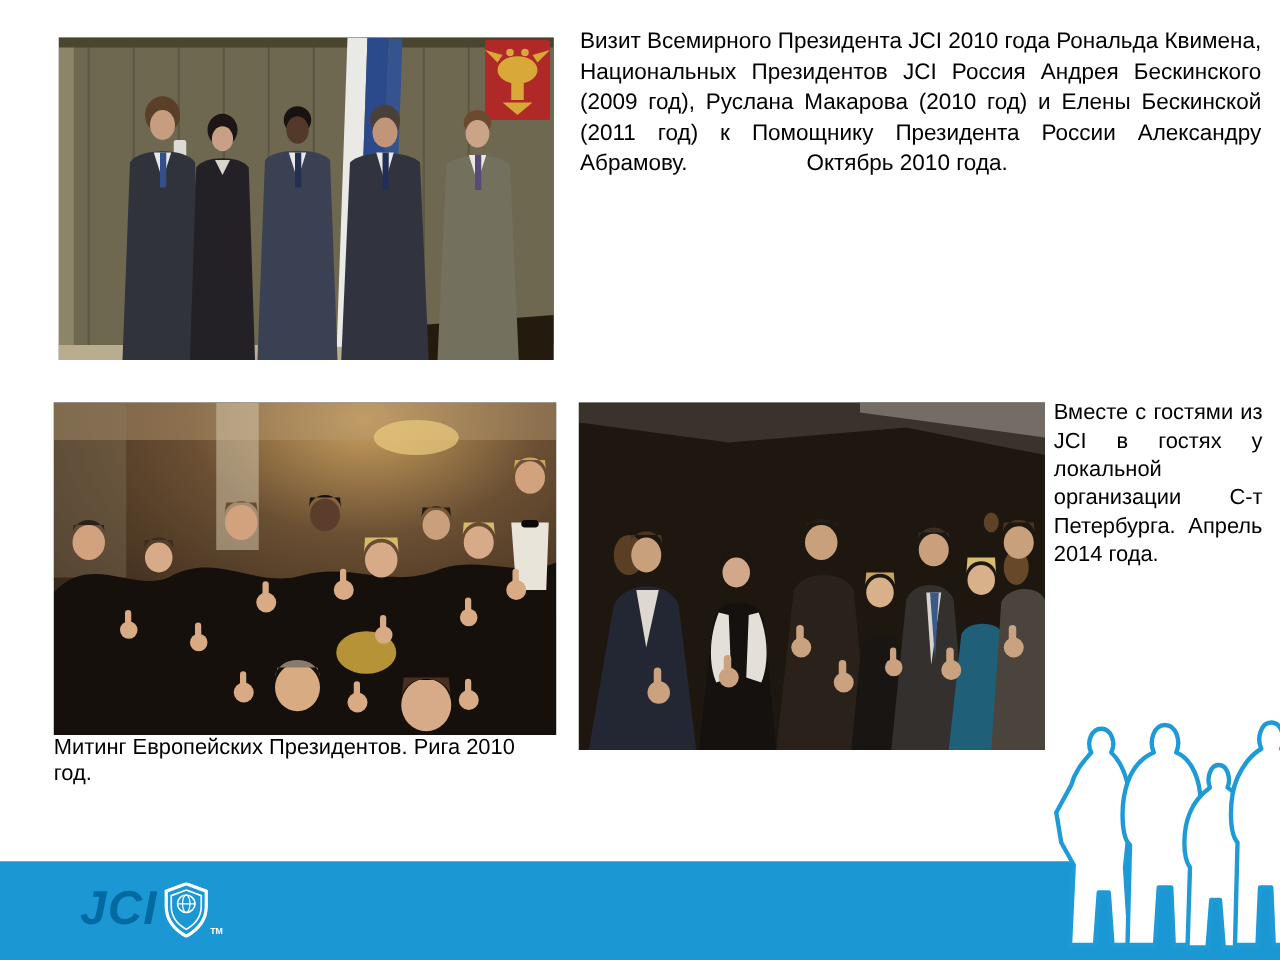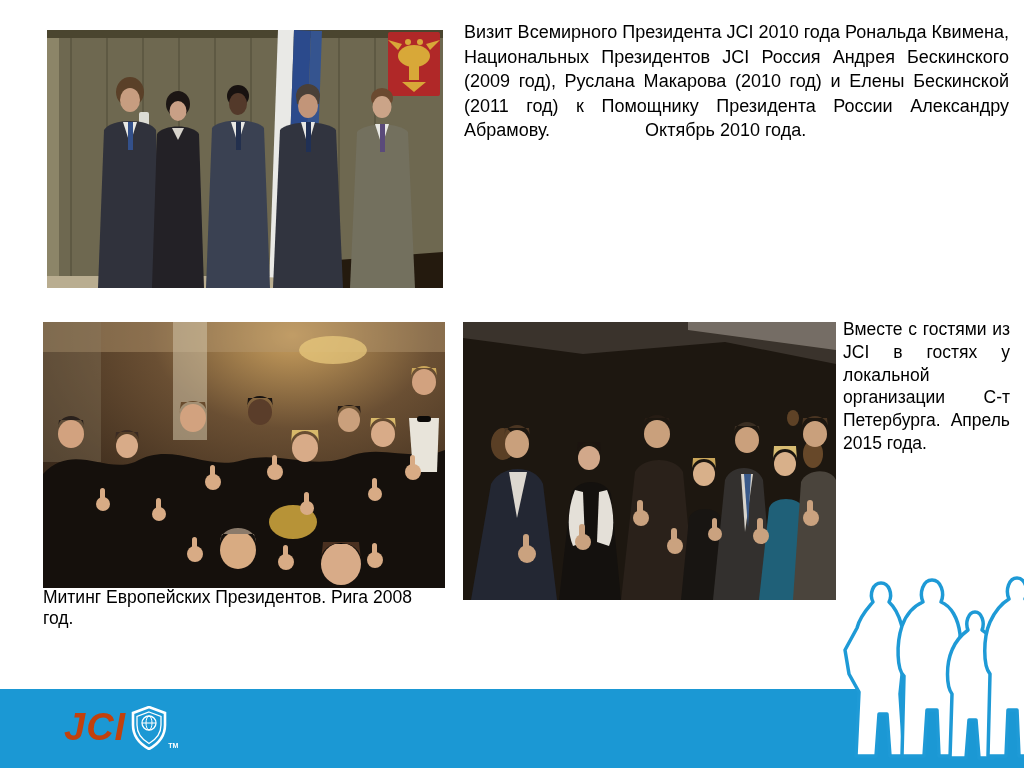--- a/index.html
+++ b/index.html
@@ -28,21 +28,21 @@
   }
 
   #footer-bar{
     left:0;top:689px;width:1024px;height:79px;z-index:1;
   }
 
   #jci-logo{
     left:64px;top:704px;z-index:3;display:flex;align-items:flex-start;
   }
   .jci-text{
-    color:#c2410c;font-size:38px;line-height:46px;font-weight:800;
+    color:#0369a1;font-size:38px;line-height:46px;font-weight:800;
     font-style:italic;letter-spacing:1px;text-align:right;
   }
   .jci-shield{margin-left:5px;margin-top:2px;}
   .tm{color:#fff;font-size:7px;line-height:7px;margin-top:38px;margin-left:1px;font-weight:bold;}
 
   #silhouettes{
     left:840px;top:552px;width:184px;height:216px;z-index:2;
   }
   #silhouettes svg{display:block;width:100%;height:100%;overflow:hidden;}
 </style>
@@ -186,21 +186,21 @@
           <rect x="149" y="215" width="5" height="13" rx="2.5"></rect>
         <circle cx="243" cy="240" r="8"></circle>
           <rect x="240" y="223" width="5" height="13" rx="2.5"></rect>
         <circle cx="332" cy="238" r="8"></circle>
           <rect x="329" y="221" width="5" height="13" rx="2.5"></rect>
       </g>
     </g>
   </svg>
 </div>
 
-<div class="abs" id="riga-caption">Митинг Европейских Президентов. Рига 2008 год.</div>
+<div class="abs" id="riga-caption">Митинг Европейских Президентов. Рига 2010 год.</div>
 
 <div class="photo" id="photo-spb" role="img" aria-label="Семь человек показывают большие пальцы вверх в тёмном зале">
   <svg viewBox="0 0 373 278" preserveAspectRatio="none">
     <rect width="373" height="278" fill="#1d1710"></rect>
     <path d="M0 0 H373 V42 L262 20 L120 32 L0 16 Z" fill="#3a332c"></path>
     <path d="M225 0 H373 V28 L225 8 Z" fill="#8a8278" opacity="0.75"></path>
     <ellipse cx="40" cy="122" rx="12" ry="16" fill="#6a4a2a" opacity="0.8"></ellipse>
     <ellipse cx="350" cy="132" rx="10" ry="14" fill="#7a5530" opacity="0.8"></ellipse>
     <ellipse cx="330" cy="96" rx="6" ry="8" fill="#7a5530" opacity="0.7"></ellipse>
     <g>
@@ -246,21 +246,21 @@
           <rect x="249" y="196" width="5" height="12" rx="2.5"></rect>
         <circle cx="298" cy="214" r="8"></circle>
           <rect x="294" y="196" width="6" height="14" rx="3"></rect>
         <circle cx="348" cy="196" r="8"></circle>
           <rect x="344" y="178" width="6" height="14" rx="3"></rect>
       </g>
     </g>
   </svg>
 </div>
 
-<div class="abs" id="right-paragraph">Вместе с гостями из JCI в гостях у локальной организации С-т Петербурга. Апрель 2015 года.</div>
+<div class="abs" id="right-paragraph">Вместе с гостями из JCI в гостях у локальной организации С-т Петербурга. Апрель 2014 года.</div>
 
 <div class="abs" id="footer-bar" style="background: rgb(27, 152, 212);"></div>
 
 <div class="abs" id="jci-logo">
   <span class="jci-text">JCI</span>
   <svg class="jci-shield" width="36" height="44" viewBox="0 0 36 44">
     <path d="M18 1 L34 7 V19 C34 30 27 38 18 43 C9 38 2 30 2 19 V7 Z" fill="none" stroke="#ffffff" stroke-width="2.6"></path>
     <path d="M18 6 L30 10.5 V19 C30 27.5 25 33.5 18 37.5 C11 33.5 6 27.5 6 19 V10.5 Z" fill="none" stroke="#ffffff" stroke-width="1.3"></path>
     <circle cx="18" cy="17" r="7" fill="none" stroke="#ffffff" stroke-width="1.3"></circle>
     <ellipse cx="18" cy="17" rx="3" ry="7" fill="none" stroke="#ffffff" stroke-width="1"></ellipse>

